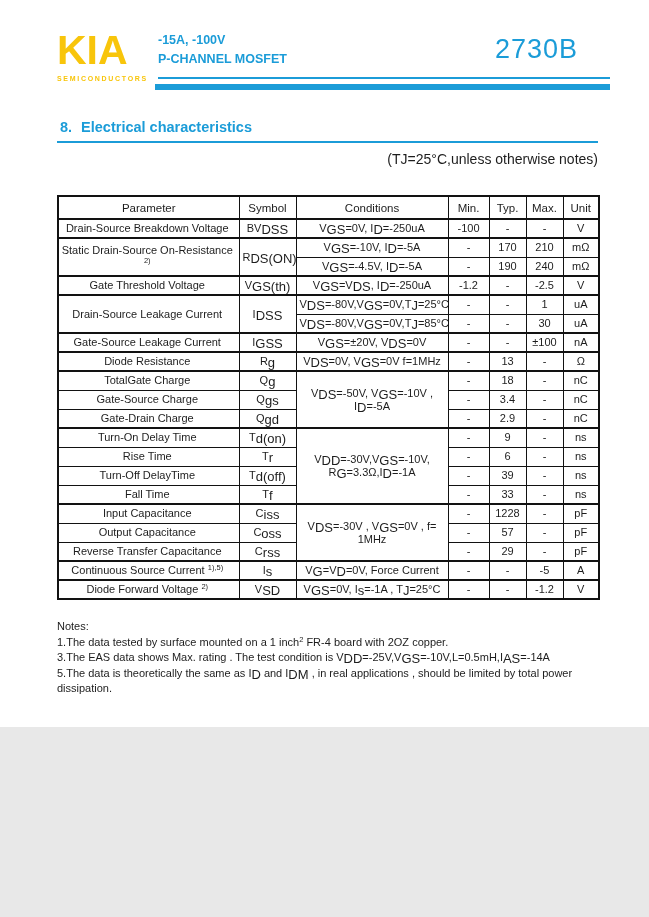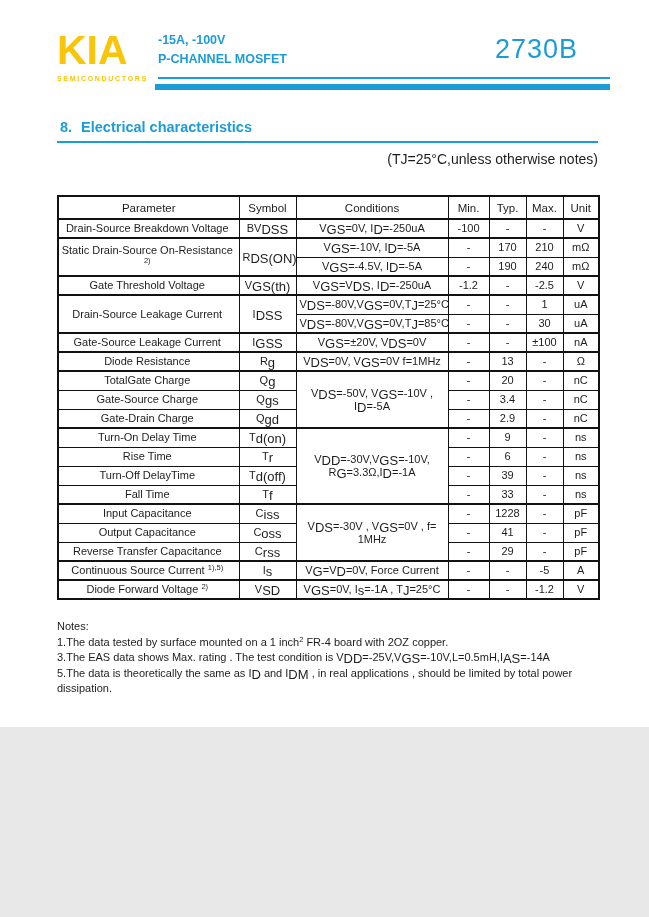--- a/index.html
+++ b/index.html
@@ -160,21 +160,21 @@
           <td class="num">-</td>
           <td class="num">13</td>
           <td class="num">-</td>
           <td class="unit">Ω</td>
         </tr>
         <tr class="grp">
           <td class="param">TotalGate Charge</td>
           <td class="sym">Q<sub>g</sub></td>
           <td class="cond" rowspan="3">V<sub>DS</sub>=-50V, V<sub>GS</sub>=-10V , I<sub>D</sub>=-5A</td>
           <td class="num">-</td>
-          <td class="num">20</td>
+          <td class="num">18</td>
           <td class="num">-</td>
           <td class="unit">nC</td>
         </tr>
         <tr>
           <td class="param">Gate-Source Charge</td>
           <td class="sym">Q<sub>gs</sub></td>
           <td class="num">-</td>
           <td class="num">3.4</td>
           <td class="num">-</td>
           <td class="unit">nC</td>
@@ -226,21 +226,21 @@
           <td class="cond" rowspan="3">V<sub>DS</sub>=-30V , V<sub>GS</sub>=0V , f= 1MHz</td>
           <td class="num">-</td>
           <td class="num">1228</td>
           <td class="num">-</td>
           <td class="unit">pF</td>
         </tr>
         <tr>
           <td class="param">Output Capacitance</td>
           <td class="sym">C<sub>oss</sub></td>
           <td class="num">-</td>
-          <td class="num">41</td>
+          <td class="num">57</td>
           <td class="num">-</td>
           <td class="unit">pF</td>
         </tr>
         <tr>
           <td class="param">Reverse Transfer Capacitance</td>
           <td class="sym">C<sub>rss</sub></td>
           <td class="num">-</td>
           <td class="num">29</td>
           <td class="num">-</td>
           <td class="unit">pF</td>

